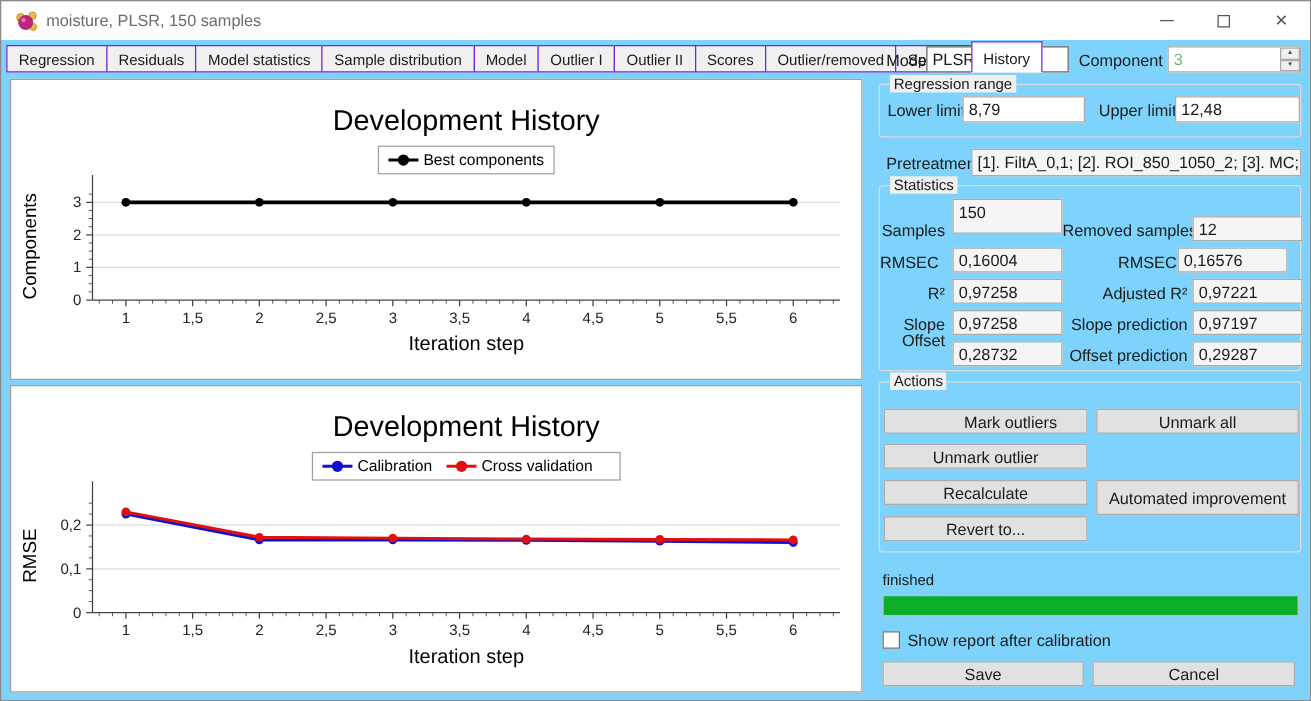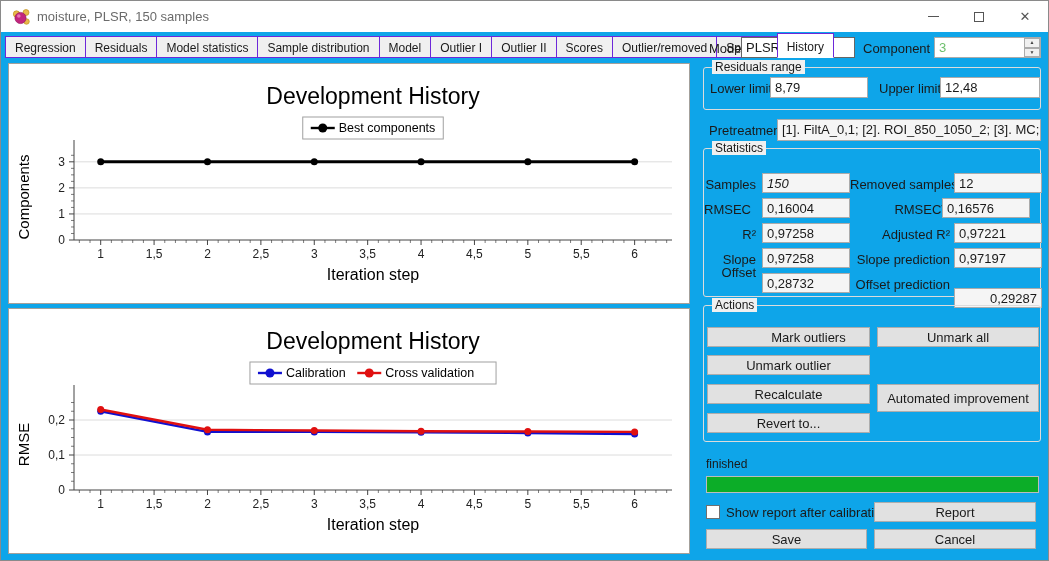--- a/index.html
+++ b/index.html
@@ -1,17 +1,17 @@
 <!DOCTYPE html>
 <html><head>
 <meta charset="utf-8">
 <style>
   * { box-sizing: border-box; margin: 0; padding: 0; }
   body { font-family: "Liberation Sans", sans-serif; background: #D9D9D9; }
-  .window { position: relative; width: 1049px; height: 561px; background: #0ea5e9;
+  .window { position: relative; width: 1049px; height: 561px; background: #7dd3fc;
             border: 1px solid #8A8A8A; overflow: hidden; }
   
   .titlebar { position: absolute; top: 0; left: 0; right: 0; height: 31px; background: #FFFFFF; }
   .titlebar .app-icon { position: absolute; left: 11px; top: 7px; }
   .titlebar .title { position: absolute; left: 36px; top: 8px; font-size: 13px; color: #6B6B6B; }
   .win-ctls { position: absolute; right: 0; top: 0; height: 31px; display: flex; }
   .win-ctl { width: 46px; height: 31px; display: flex; align-items: center; justify-content: center; color: #555; }
   .glyph-min { width: 11px; height: 1px; background: #555; }
   .glyph-max { width: 10px; height: 10px; border: 1px solid #555; }
   .glyph-close { font-size: 13px; line-height: 1; color: #555; }
@@ -312,35 +312,35 @@
     <span class="lbl" style="left:162px; top:40px;">Component</span>
     <div class="spinner" style="left:233px; top:36px; width:107px; height:21px;">
       <span class="spin-val" id="component-value" style="color: rgb(108, 191, 108);">3</span>
       <div class="spin-btns">
         <div class="spin-btn">▲</div>
         <div class="spin-btn">▼</div>
       </div>
     </div>
 
     <div class="groupbox" style="left:2px; top:66px; width:338px; height:43px;">
-      <span class="gb-title">Residuals range</span>
+      <span class="gb-title">Regression range</span>
       <span class="lbl" style="left:6px; top:13px;">Lower limit</span>
       <div class="tbox" style="left:66px; top:9px; width:98px; height:21px;">8,79</div>
       <span class="lbl" style="left:175px; top:13px;">Upper limit</span>
       <div class="tbox" style="left:236px; top:9px; width:100px; height:21px;">12,48</div>
     </div>
 
     <span class="lbl" style="left:8px; top:122px;">Pretreatments</span>
     <div class="tbox gray" style="left:76px; top:118px; width:264px; height:22px;">[1]. FiltA_0,1; [2]. ROI_850_1050_2; [3]. MC; [4].</div>
 
     <div class="groupbox" style="left:2px; top:147px; width:338px; height:149px;">
       <span class="gb-title">Statistics</span>
 
       <span class="lbl" style="left:0; top:28px; width:52px; text-align:right;">Samples</span>
-      <div class="tbox gray" style="left:58px; top:24px; width:88px; height:20px;font-style:italic;">150</div>
+      <div class="tbox gray" style="left:58px; top:10px; width:88px; height:28px;">150</div>
       <span class="lbl" style="left:146px; top:28px; width:100px; text-align:right;">Removed samples</span>
       <div class="tbox gray" style="left:250px; top:24px; width:88px; height:20px;">12</div>
 
       <span class="lbl" style="left:0; top:53px; width:52px; text-align:left;">RMSEC</span>
       <div class="tbox gray" style="left:58px; top:49px; width:88px; height:20px;">0,16004</div>
       <span class="lbl" style="left:146px; top:53px; width:100px; text-align:right;">RMSECV</span>
       <div class="tbox gray" style="left:238px; top:49px; width:88px; height:20px;">0,16576</div>
 
       <span class="lbl" style="left:0; top:78px; width:52px; text-align:right;">R²</span>
       <div class="tbox gray" style="left:58px; top:74px; width:88px; height:20px;">0,97258</div>
@@ -348,38 +348,37 @@
       <div class="tbox gray" style="left:250px; top:74px; width:88px; height:20px;">0,97221</div>
 
       <span class="lbl" style="left:0; top:103px; width:52px; text-align:right;">Slope</span>
       <div class="tbox gray" style="left:58px; top:99px; width:88px; height:20px;">0,97258</div>
       <span class="lbl" style="left:146px; top:103px; width:100px; text-align:right;">Slope prediction</span>
       <div class="tbox gray" style="left:250px; top:99px; width:88px; height:20px;">0,97197</div>
 
       <span class="lbl" style="left:0; top:116px; width:52px; text-align:right;">Offset</span>
       <div class="tbox gray" style="left:58px; top:124px; width:88px; height:20px;">0,28732</div>
       <span class="lbl" style="left:146px; top:128px; width:100px; text-align:right;">Offset prediction</span>
-      <div class="tbox gray" style="left:250px; top:139px; width:88px; height:20px;text-align:right;">0,29287</div>
+      <div class="tbox gray" style="left:250px; top:124px; width:88px; height:20px;">0,29287</div>
     </div>
 
     <div class="groupbox" style="left:2px; top:304px; width:338px; height:137px;">
       <span class="gb-title">Actions</span>
       <div class="btn" style="left:3px; top:21px; width:163px; height:20px;padding-left:40px;">Mark outliers</div>
       <div class="btn" style="left:173px; top:21px; width:162px; height:20px;">Unmark all</div>
       <div class="btn" style="left:3px; top:49px; width:163px; height:20px;">Unmark outlier</div>
       <div class="btn" style="left:3px; top:78px; width:163px; height:20px;">Recalculate</div>
       <div class="btn" style="left:173px; top:78px; width:162px; height:28px;">Automated improvement</div>
       <div class="btn" style="left:3px; top:107px; width:163px; height:20px;">Revert to...</div>
     </div>
 
     <span class="lbl" style="left:5px; top:456px; font-size:12px;">finished</span>
     <div class="progress-track" style="left:5px; top:475px; width:333px; height:17px;">
       <div class="progress-fill" id="progress-fill" style="width: 100%; background: rgb(12, 173, 40);"></div>
     </div>
 
     <span class="checkbox" style="left:5px; top:504px;"></span>
     <span class="lbl" style="left:25px; top:504px;">Show report after calibration</span>
-    <div class="btn" style="left:173px; top:501px; width:162px; height:20px;">Report</div>
 
     <div class="btn" style="left:5px; top:528px; width:161px; height:20px;">Save</div>
     <div class="btn" style="left:173px; top:528px; width:162px; height:20px;">Cancel</div>
   </div>
 </div>
 
 </body></html>

